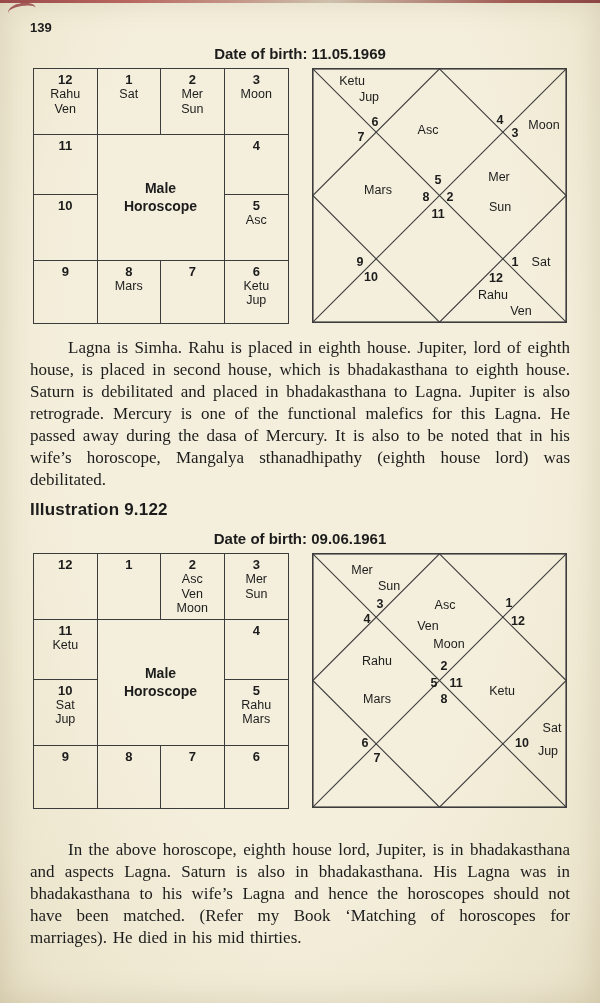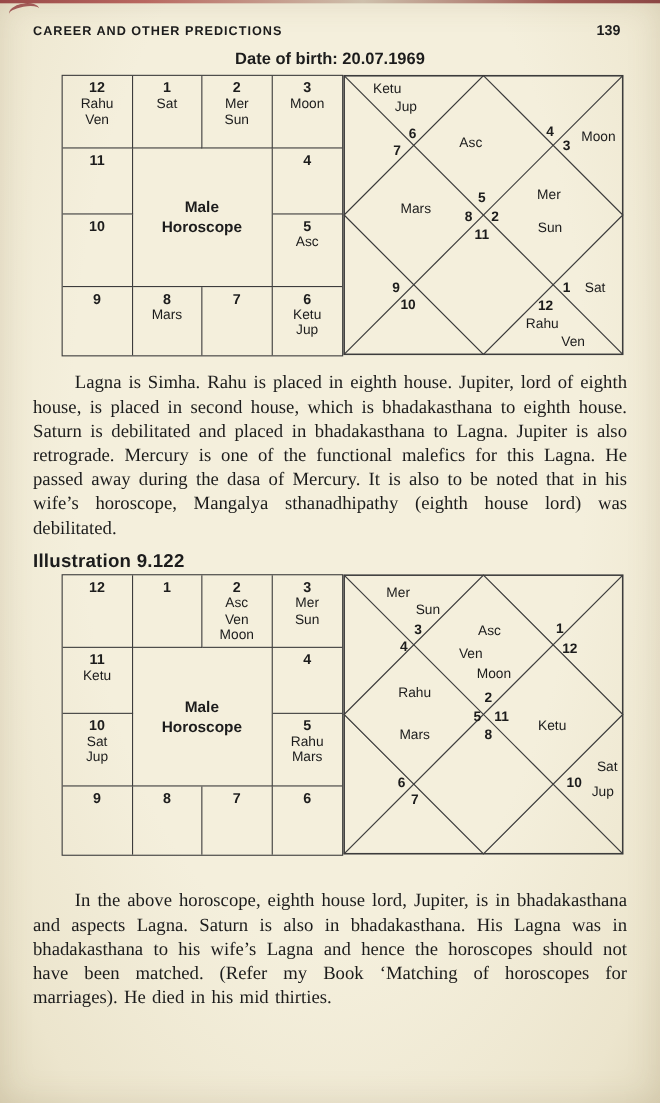--- a/index.html
+++ b/index.html
@@ -15,21 +15,21 @@
     border-radius:50%; border-top:3px solid #8c3033; transform:rotate(-10deg); opacity:.75; }
 
   .header-row { display:flex; justify-content:space-between; align-items:baseline; padding:20px 36px 0 30px; }
   .header-title { font-size:11.5px; font-weight:bold; letter-spacing:.9px; }
   .page-num { font-size:13px; font-weight:bold; }
 
   .illus-heading { font-size:17px; font-weight:bold; margin:18px 0 0 30px; letter-spacing:.2px; }
   .illus-heading.second { margin-top:9px; }
   .dob { text-align:center; font-size:15px; font-weight:bold; margin:10px 0 4px 0; }
 
-  .charts-row { display:flex; justify-content:flex-end; padding:2px 33px 0 33px; }
+  .charts-row { display:flex; justify-content:space-between; padding:2px 33px 0 33px; }
 
   
   .sq-chart { width:256px; height:256px; box-sizing:border-box; border:1.6px solid #3c3c3c;
     display:grid; grid-template-columns:repeat(4,1fr); grid-template-rows:65fr 60fr 65fr 62fr; }
   .sq-cell { border-right:1.2px solid #3c3c3c; border-bottom:1.2px solid #3c3c3c;
     box-sizing:border-box; text-align:center; padding-top:3px; overflow:hidden; }
   .sq-cell.no-r { border-right:none; }
   .sq-cell.no-b { border-bottom:none; }
   .sq-num { font-weight:bold; font-size:13px; line-height:15px; }
   .sq-p { font-size:12.5px; line-height:14.5px; }
@@ -48,26 +48,25 @@
   .para.second { margin-top:30px; }
 </style>
 </head>
 <body>
 
 <div class="page">
   <div class="scan-top"></div>
   <div class="scan-corner"></div>
 
   <div class="header-row">
-    <span class="header-title">CAREER AND OTHER PREDICTIONS</span>
     <span class="page-num">139</span>
   </div>
 
   <section>
-    <div class="dob">Date of birth: 20.07.1969</div>
+    <div class="dob">Date of birth: 11.05.1969</div>
 
     <div class="charts-row">
 
       <div class="sq-chart">
         <div class="sq-cell" style="grid-area:1/1">
           <div class="sq-num">12</div>
           <div class="sq-p">Rahu</div>
           <div class="sq-p">Ven</div>
         </div>
         <div class="sq-cell" style="grid-area:1/2">
@@ -147,20 +146,21 @@
         <span class="nl" style="left:181px;top:227px">Rahu</span>
         <span class="nl" style="left:209px;top:243px">Ven</span>
       </div>
     </div>
 
     <p class="para">Lagna is Simha. Rahu is placed in eighth house. Jupiter, lord of eighth house, is placed in second house, which is bhadakasthana to eighth house. Saturn is debilitated and placed in bhadakasthana to Lagna. Jupiter is also retrograde. Mercury is one of the functional malefics for this Lagna. He passed away during the dasa of Mercury. It is also to be noted that in his wife’s horoscope, Mangalya sthanadhipathy (eighth house lord) was debilitated.</p>
   </section>
 
   <section>
     <h2 class="illus-heading second">Illustration 9.122</h2>
+    <div class="dob">Date of birth: 09.06.1961</div>
 
     <div class="charts-row">
 
       <div class="sq-chart">
         <div class="sq-cell" style="grid-area:1/1">
           <div class="sq-num">12</div>
         </div>
         <div class="sq-cell" style="grid-area:1/2">
           <div class="sq-num">1</div>
         </div>

